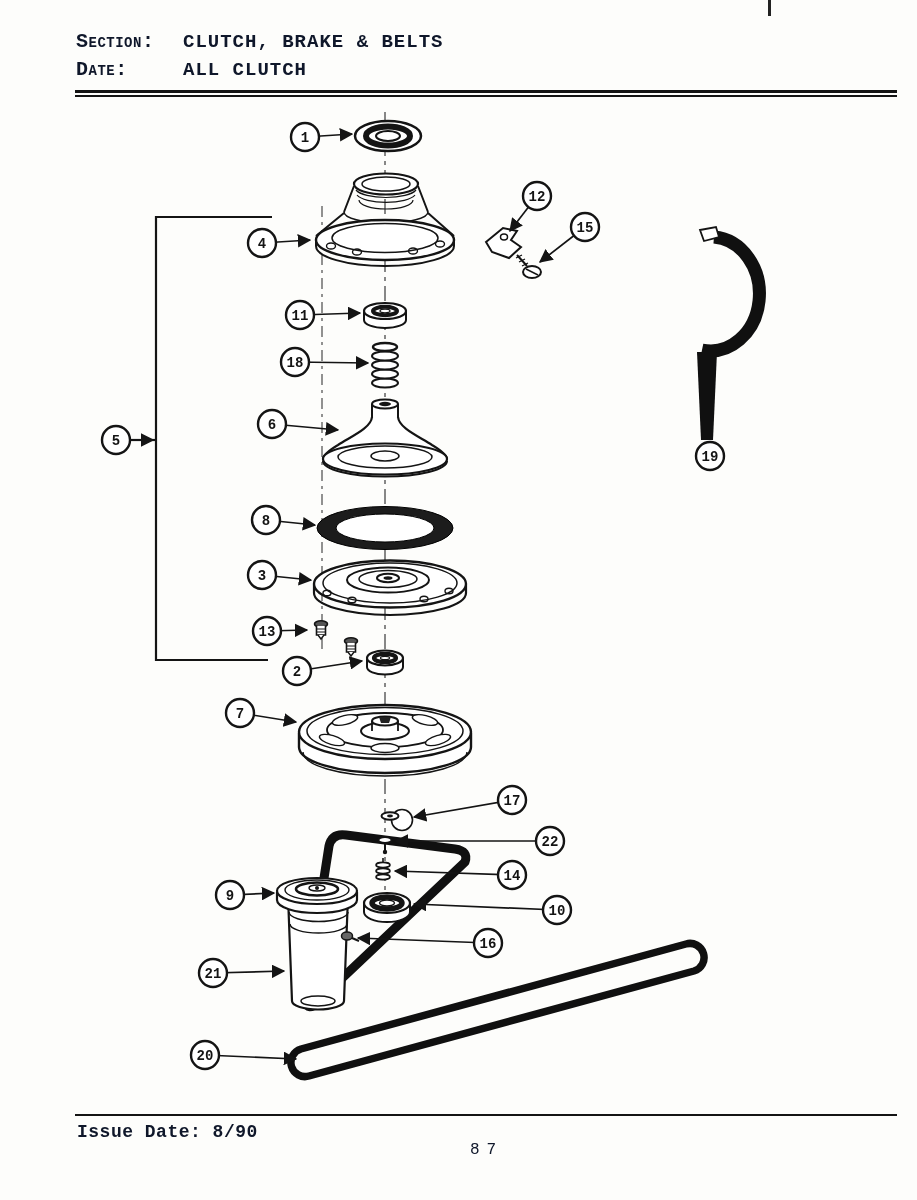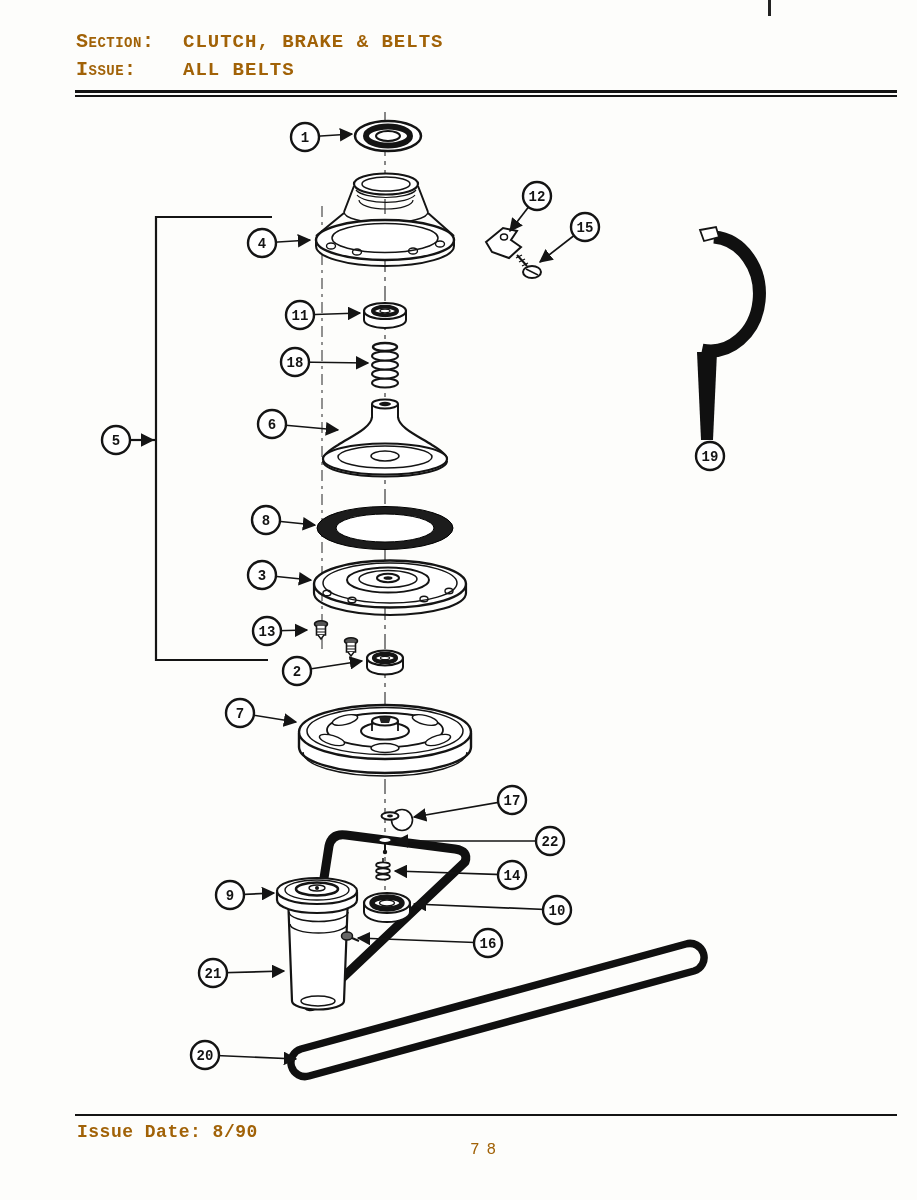--- a/index.html
+++ b/index.html
@@ -3,21 +3,21 @@
 <meta charset="utf-8">
 <style>
   * { margin: 0; padding: 0; box-sizing: border-box; }
   html, body { background: #ffffff; }
   .page {
     position: relative;
     width: 917px;
     height: 1200px;
     background: #fdfdfb;
     font-family: "Liberation Mono", monospace;
-    color: #a16207;
+    color: #0f172a;
     overflow: hidden;
   }
   .header { position: absolute; left: 76px; top: 28px; }
   .hrow { height: 28px; line-height: 28px; white-space: nowrap; }
   .hlabel {
     display: inline-block; width: 107px;
     font-weight: 700; font-size: 20px; font-variant: small-caps;
     letter-spacing: 0.5px;
   }
   .hvalue { font-weight: 700; font-size: 19px; letter-spacing: 1px; }
@@ -37,21 +37,21 @@
 </head>
 <body>
 
 <div class="page">
 
   <div class="header">
     <div class="hrow">
       <span class="hlabel">Section:</span><span class="hvalue">CLUTCH, BRAKE &amp; BELTS</span>
     </div>
     <div class="hrow">
-      <span class="hlabel">Issue:</span><span class="hvalue">ALL BELTS</span>
+      <span class="hlabel">Date:</span><span class="hvalue">ALL CLUTCH</span>
     </div>
   </div>
   <div class="double-rule"></div>
   <div class="scan-tick"></div>
 
   <svg id="diagram" viewBox="0 0 917 1200" width="917" height="1200">
     <defs>
       <marker id="arrowhead" viewBox="0 0 10 10" refX="9" refY="5" markerWidth="8" markerHeight="8" orient="auto-start-reverse">
         <path d="M0,0 L10,5 L0,10 Z" fill="#141414"></path>
       </marker>
@@ -358,15 +358,15 @@
         <g>
           <line x1="710" y1="456" x2="708" y2="444" class="leader" marker-end="url(#arrowhead)"></line>
           <circle cx="710" cy="456" r="14" class="callout-circle"></circle>
           <text x="710" y="461" class="callout-num">19</text>
         </g>
       </g>
   </svg>
 
   <div class="footer-rule"></div>
   <div class="issue-date">Issue Date: 8/90</div>
-  <div class="page-number">78</div>
+  <div class="page-number">87</div>
 
 </div>
 
 </body></html>

